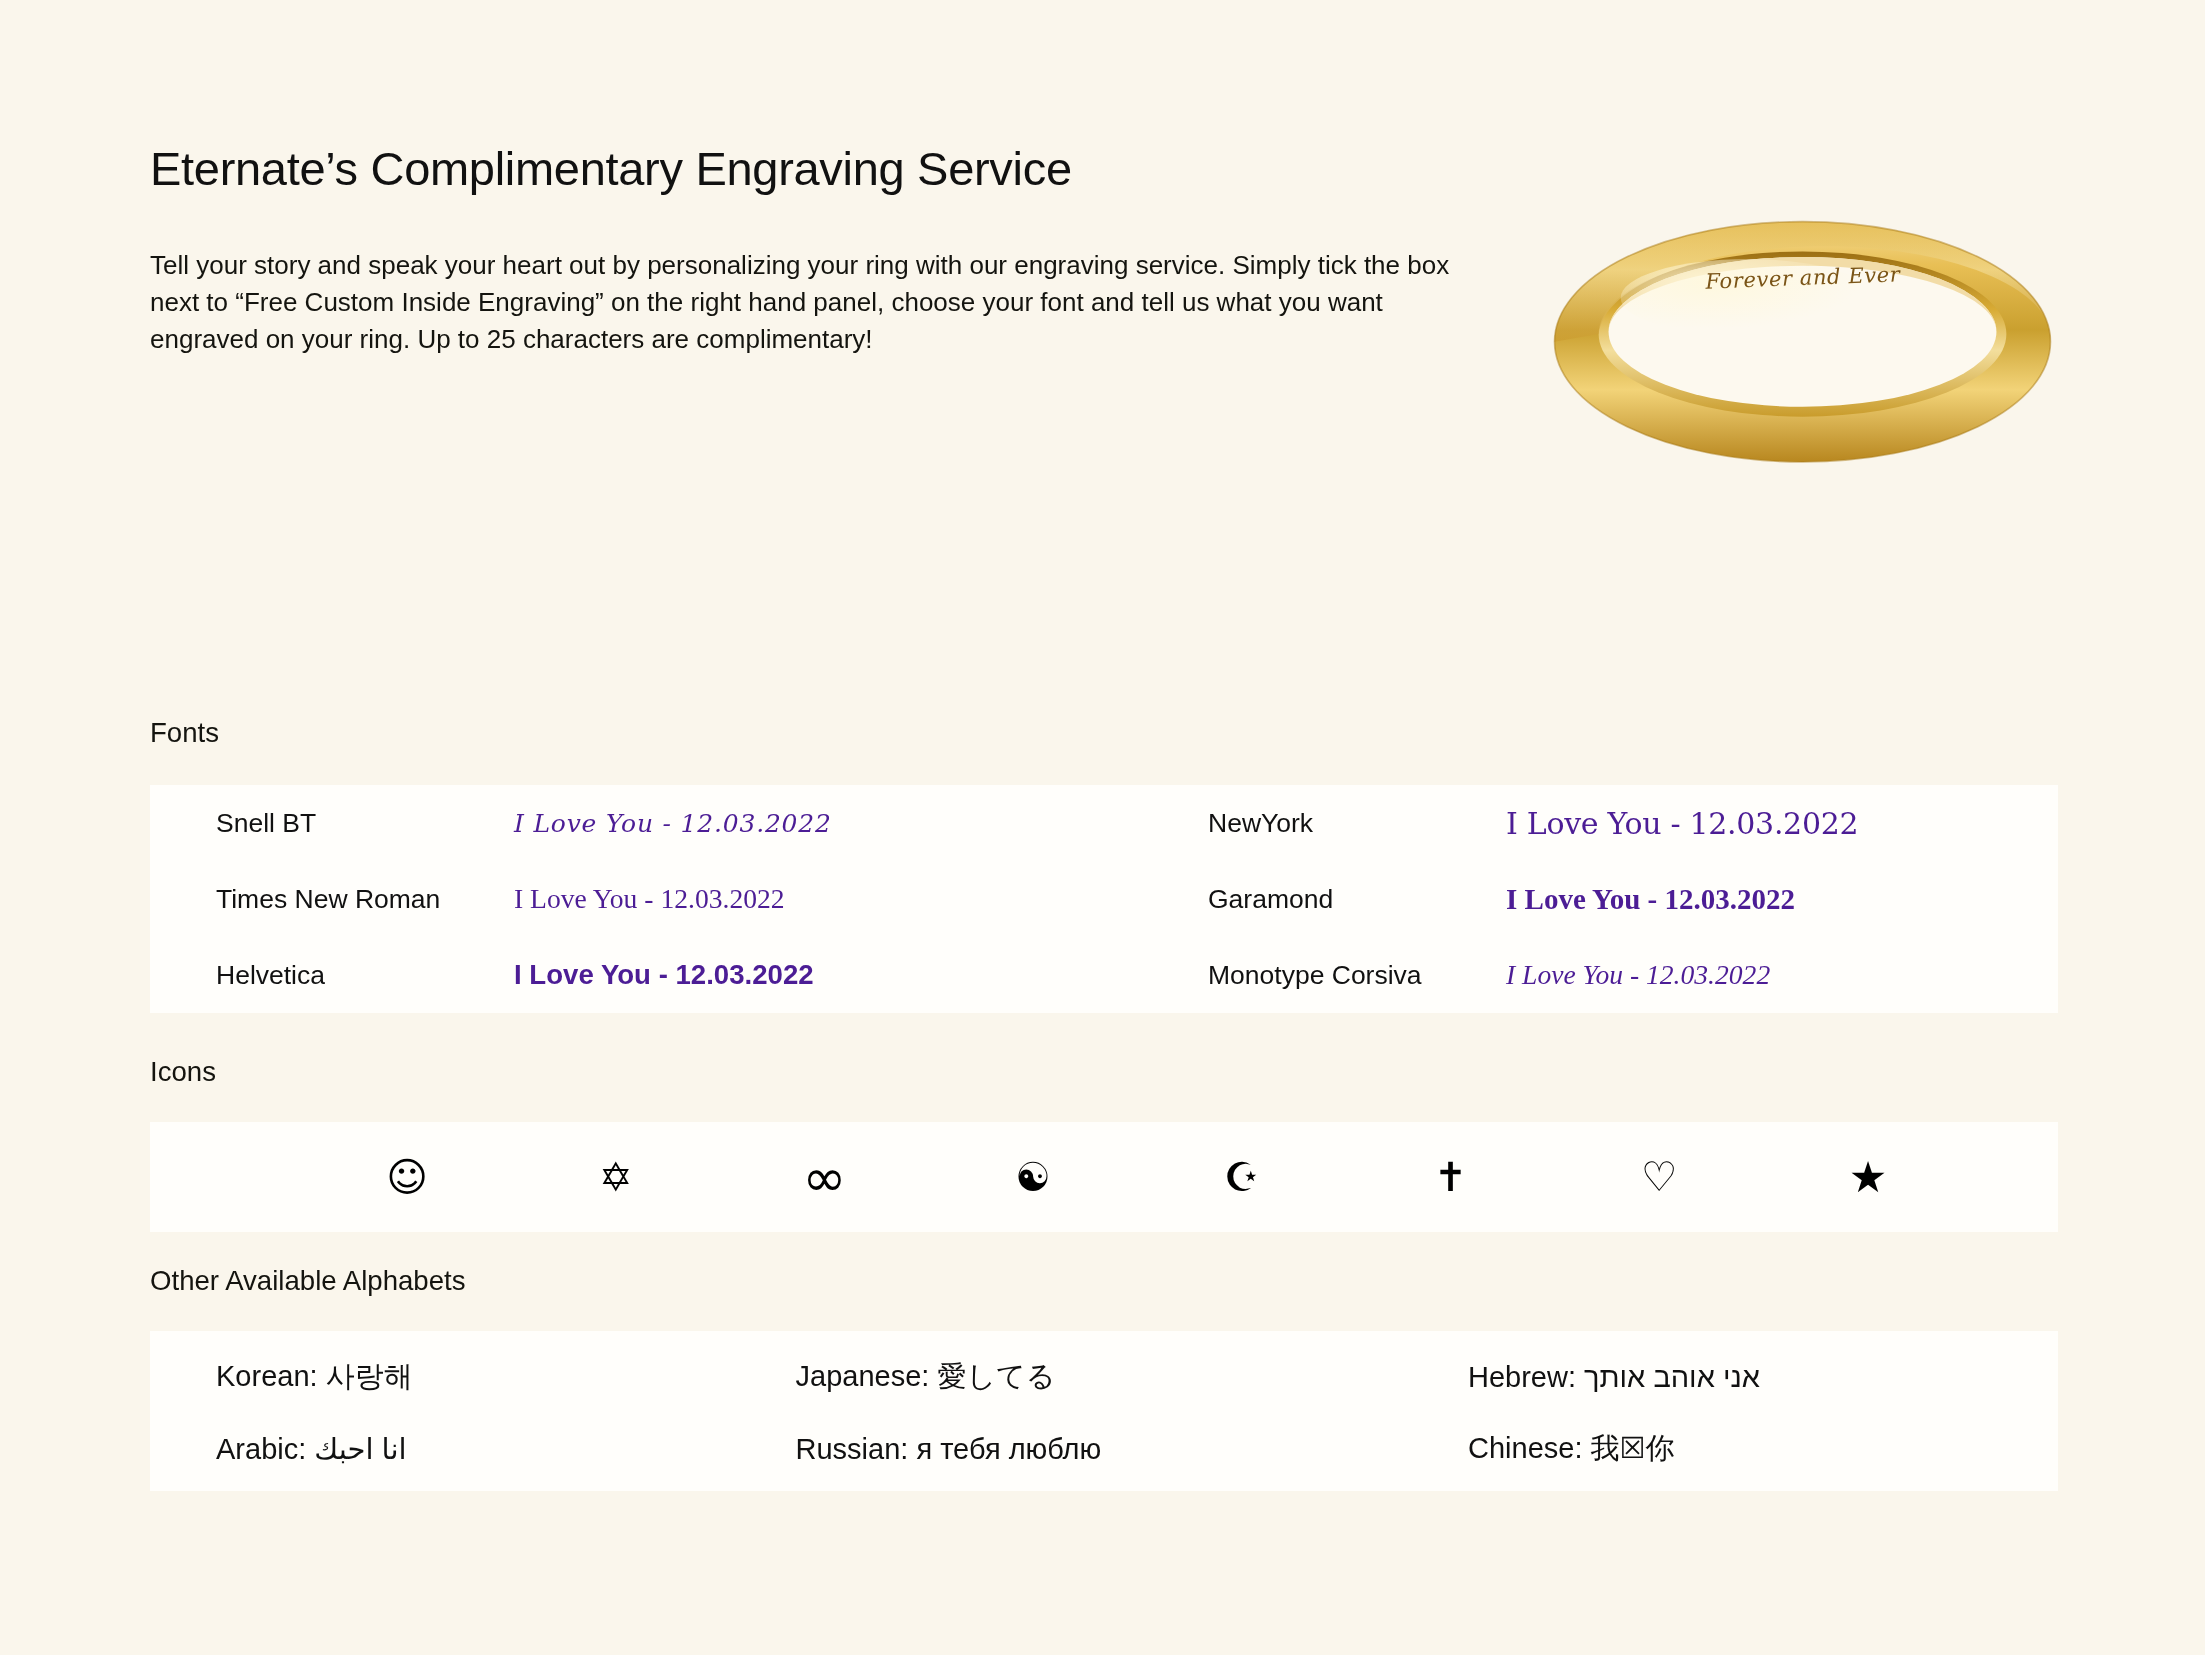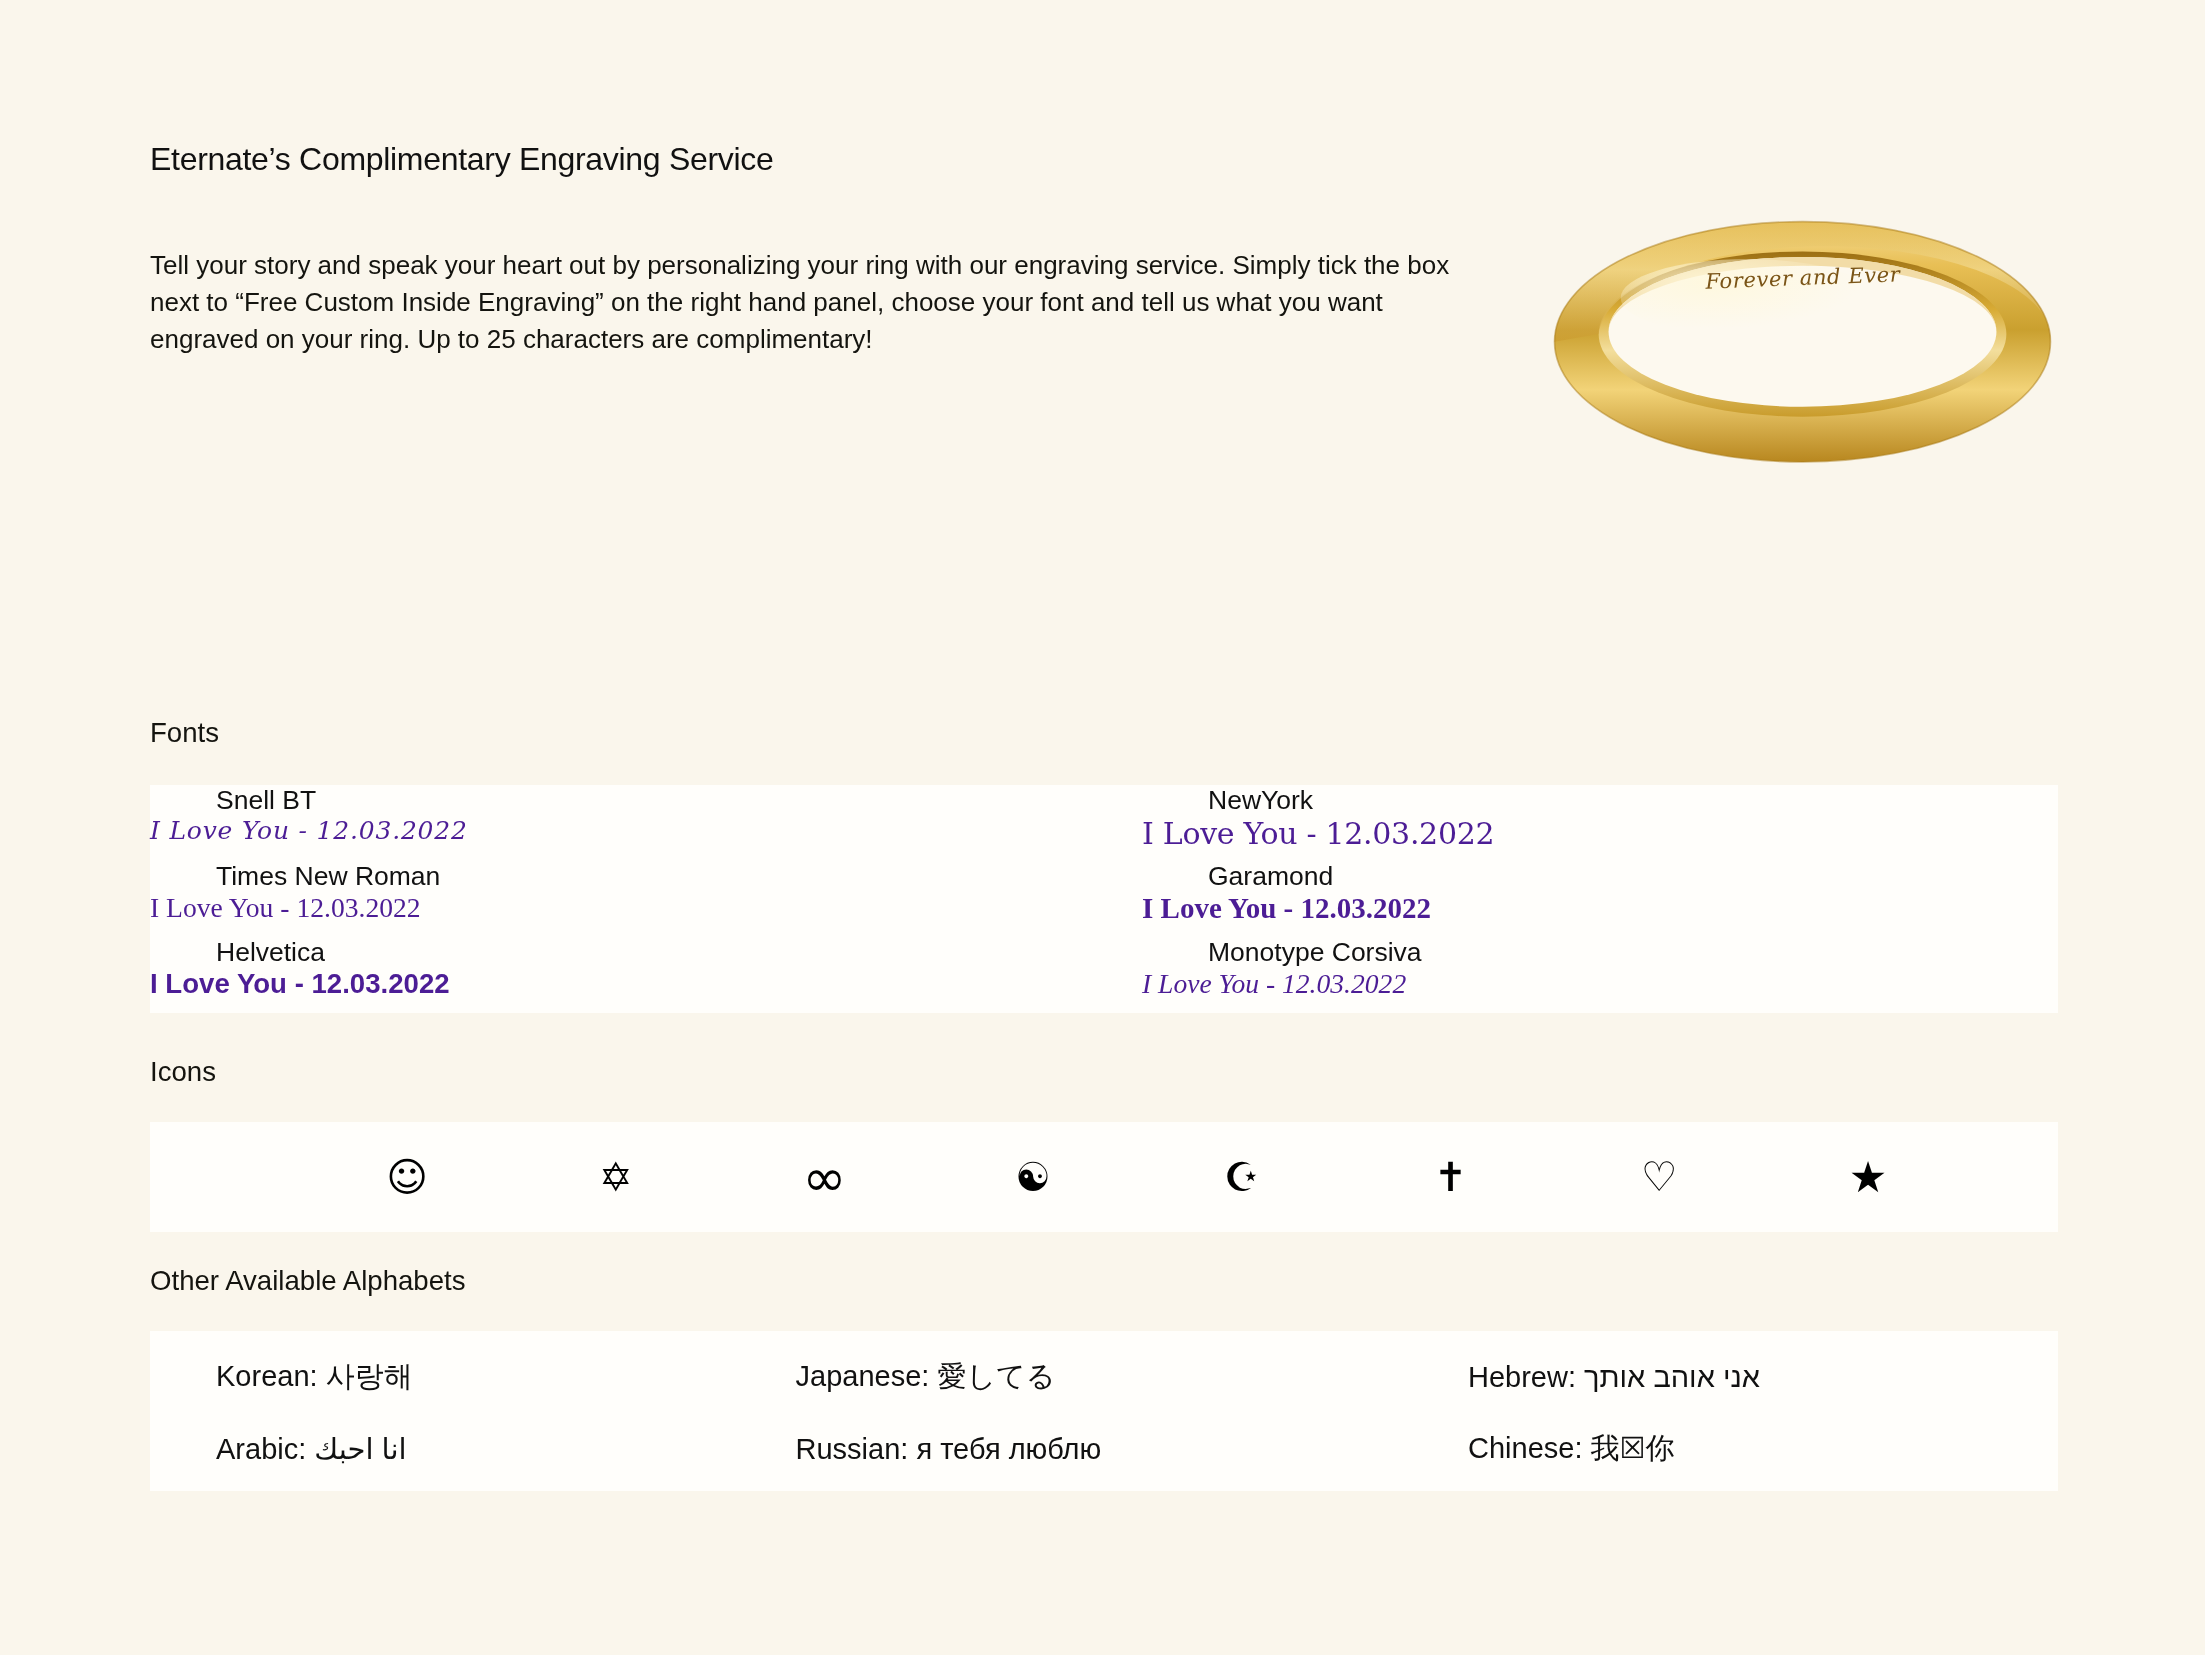--- a/index.html
+++ b/index.html
@@ -20,21 +20,21 @@
     height: 1656px;
     box-sizing: border-box;
     padding: 0;
   }
 
   
   .title {
     position: absolute;
     left: 150px;
     top: 141px;
-    font-size: 32px;
+    font-size: 47px;
     font-weight: 400;
     letter-spacing: -0.3px;
     color: #111;
     white-space: nowrap;
   }
 
   .intro {
     position: absolute;
     left: 150px;
     top: 247px;
@@ -118,22 +118,21 @@
   
   .font-grid {
     display: grid;
     grid-template-columns: 992px 915px;
     grid-template-rows: 76px 76px 76px;
     width: 100%;
     height: 100%;
   }
   .font-cell {
     display: flex;
-    align-items: flex-start;
-    flex-direction: column;
+    align-items: center;
   }
   .font-name {
     width: 364px;
     padding-left: 66px;
     box-sizing: border-box;
     font-size: 26.5px;
     color: #111;
     white-space: nowrap;
   }
   .font-sample {

